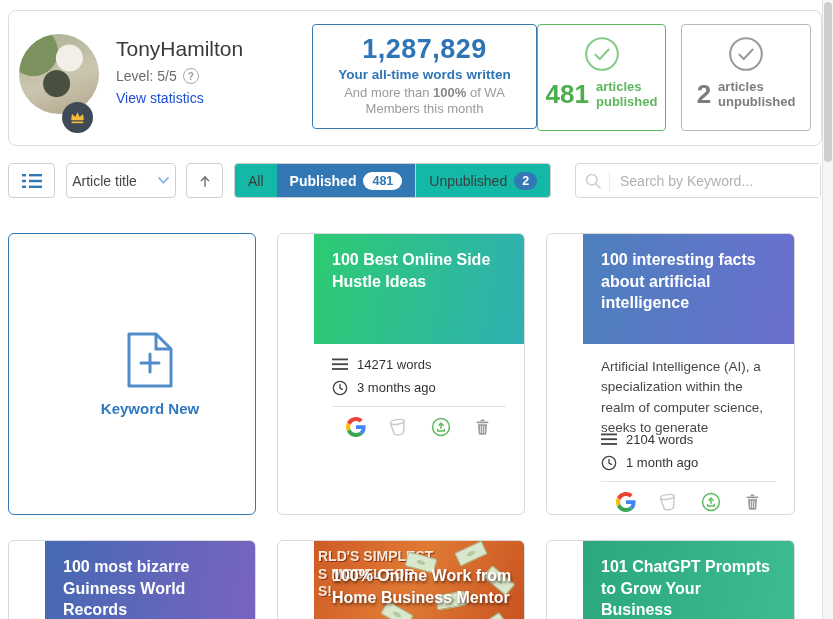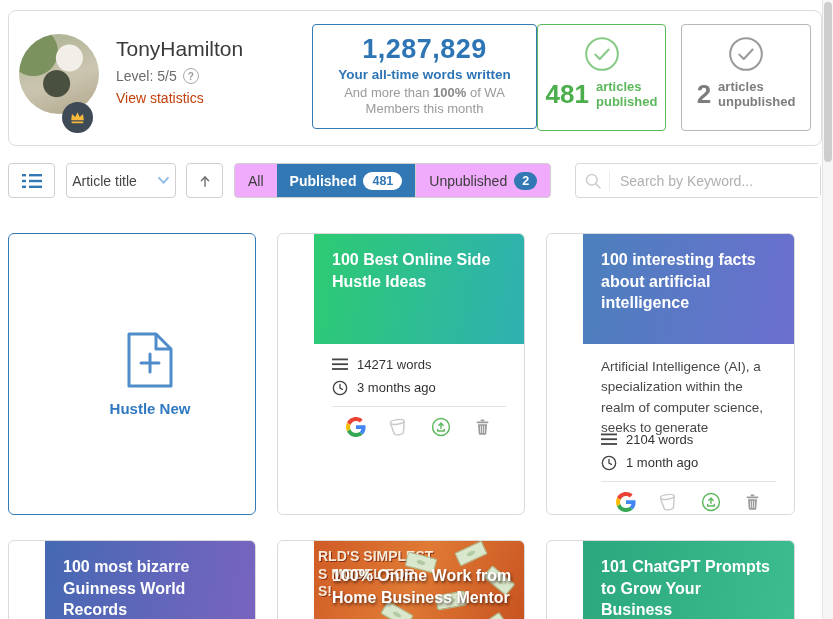--- a/index.html
+++ b/index.html
@@ -23,21 +23,21 @@
               radial-gradient(circle at 18% 22%, #7c925e 0 24px, rgba(0,0,0,0) 25px),
               linear-gradient(160deg, #a9b08f 0%, #cbc5b0 55%, #b2a68b 100%); }
   .crown-badge { position:absolute; left:53px; top:91px; width:31px; height:31px; border-radius:50%;
                  background:#3e4a56; display:flex; align-items:center; justify-content:center; }
   .profile-name { position:absolute; left:107px; top:26px; font-size:21px; color:#3a3a3a; }
   .level-row { position:absolute; left:107px; top:57px; font-size:14px; color:#6b6b6b;
                display:flex; align-items:center; gap:6px; }
   .q-icon { width:16px; height:16px; border:1px solid #a8a8a8; border-radius:50%;
             font-size:10px; font-weight:bold; color:#9b9b9b; display:flex;
             align-items:center; justify-content:center; }
-  .view-stats { position:absolute; left:107px; top:79px; font-size:14px; color:#c2410c; cursor:pointer; }
+  .view-stats { position:absolute; left:107px; top:79px; font-size:14px; color:#1d4ed8; cursor:pointer; }
 
   .stat-card { position:absolute; top:13px; border-radius:4px; background:#fff; text-align:center; }
   .words-card { left:303px; width:225px; height:105px; border:1px solid #337ab7; padding-top:9px; }
   .words-value { font-size:27px; font-weight:bold; color:#2e75b6; letter-spacing:.5px; }
   .words-label { font-size:13.5px; font-weight:bold; color:#2e75b6; margin-top:2px; }
   .words-sub { font-size:13px; color:#9a9a9a; line-height:1.25; margin-top:3px; padding:0 14px; }
   .words-sub b { color:#8a8a8a; }
 
   .pub-card { left:528px; width:129px; height:107px; border:1px solid #5cb85c; }
   .unpub-card { left:672px; width:130px; height:107px; border:1px solid #b7b7b7; }
@@ -49,21 +49,21 @@
   .green-t { color:#5cb85c; } .gray-t { color:#7d7d7d; }
 
   
   .tbtn { position:absolute; top:163px; height:35px; background:#fff; border:1px solid #cfcfcf;
           border-radius:4px; display:flex; align-items:center; justify-content:center; cursor:pointer; }
   .list-btn { left:8px; width:47px; }
   .sort-btn { left:66px; width:110px; gap:20px; font-size:14px; color:#444; }
   .up-btn { left:186px; width:37px; }
 
   .tabs { position:absolute; left:234px; top:163px; height:35px; display:flex;
-          border:1px solid #cfcfcf; border-radius:4px; overflow:hidden; background:#f0abfc; }
+          border:1px solid #cfcfcf; border-radius:4px; overflow:hidden; background:#14b8a6; }
   .tab { display:flex; align-items:center; justify-content:center; gap:7px;
          font-size:14px; color:#3c3c3c; cursor:pointer; padding:0 13px; }
   .tab + .tab { border-left:1px solid #cfcfcf; }
   .tab.active { background:#3178b5; color:#fff; font-weight:bold; border-left:none; }
   .badge-light { background:#fff; color:#3178b5; font-weight:bold; font-size:12.5px;
                  border-radius:10px; padding:2px 9px; }
   .badge-blue { background:#3178b5; color:#fff; font-weight:bold; font-size:12.5px;
                 border-radius:10px; padding:2px 8px; }
 
   .search-box { position:absolute; left:575px; top:163px; width:246px; height:35px;
@@ -216,21 +216,21 @@
     <input type="text" placeholder="Search by Keyword..." style="">
   </div>
 
   <div class="card row1 col1 create-card">
     <svg width="46" height="56" viewBox="0 0 46 56" fill="none" stroke="#4f8cc9" stroke-width="3" stroke-linejoin="round">
       <path d="M2 2 H29 L44 17 V54 H2 Z"></path>
       <path d="M29 2 V17 H44"></path>
       <line x1="14" y1="31" x2="32" y2="31" stroke-linecap="round"></line>
       <line x1="23" y1="22" x2="23" y2="40" stroke-linecap="round"></line>
     </svg>
-    <div class="create-label">Hustle New</div>
+    <div class="create-label">Keyword New</div>
   </div>
 
   <div class="card row1 col2">
     <div class="card-head grad-hustle">
       <div class="card-title">100 Best Online Side Hustle Ideas</div>
     </div>
     <div class="meta">
       <div class="meta-row">
         <svg width="16" height="13" viewBox="0 0 16 13" fill="#444">
           <rect y="0.5" width="16" height="1.8"></rect>

